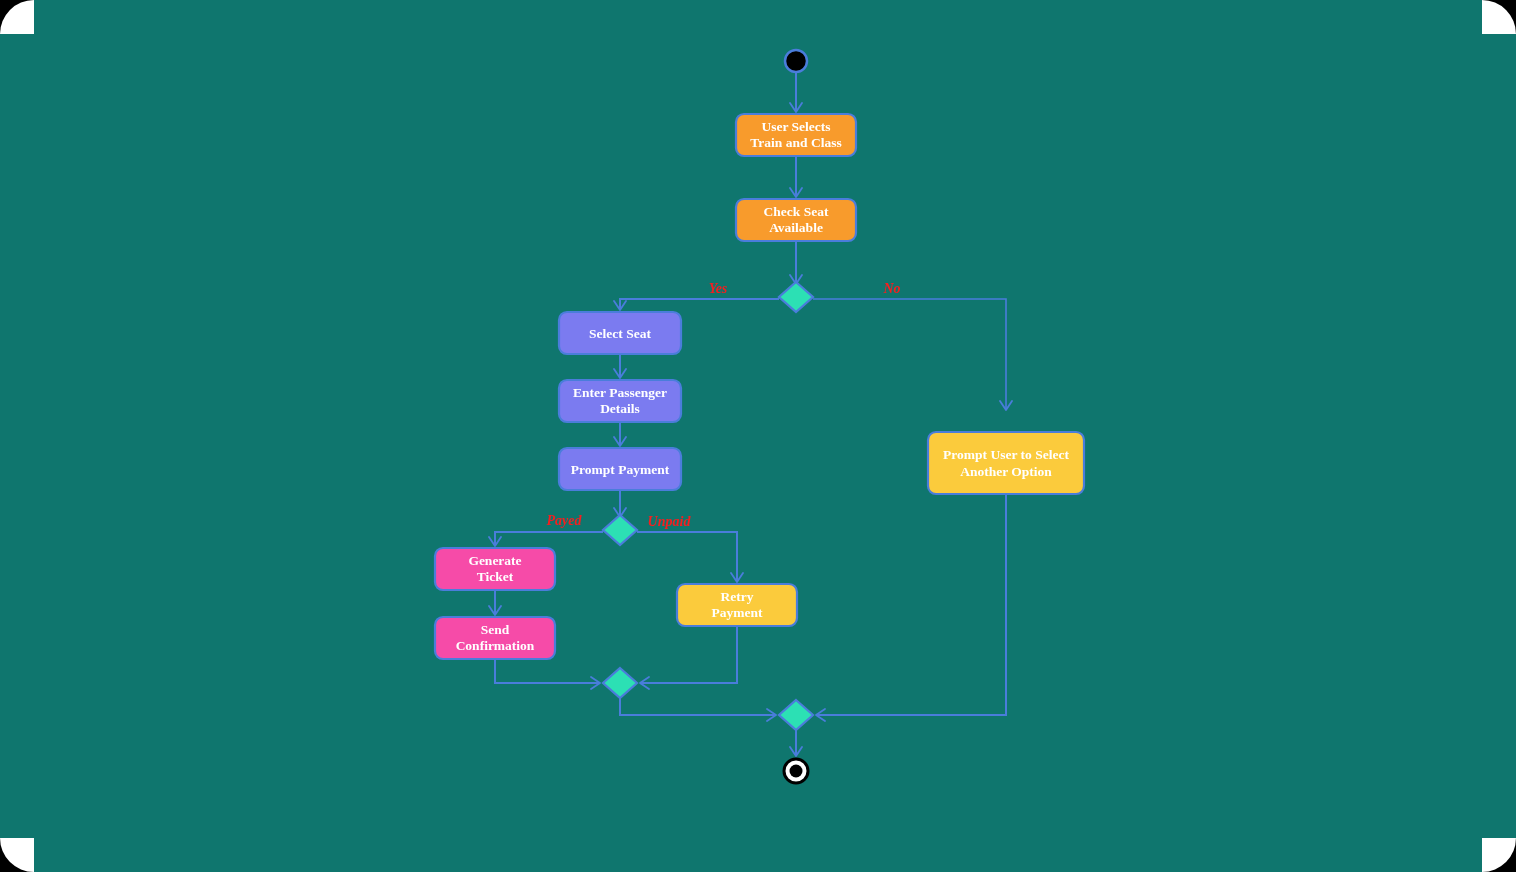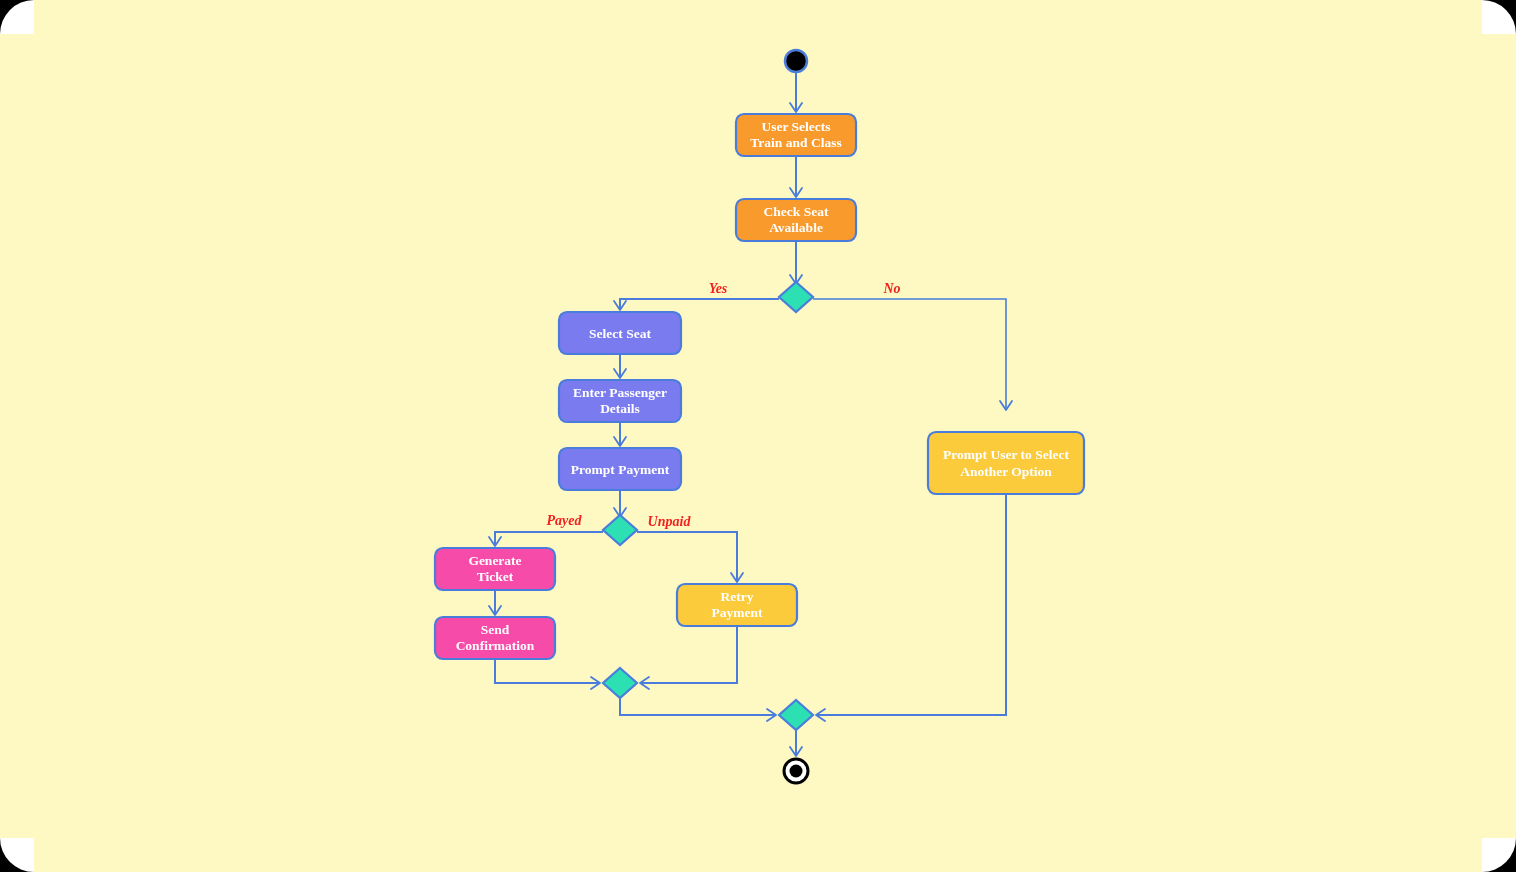--- a/index.html
+++ b/index.html
@@ -10,21 +10,21 @@
   body {
     width: 1516px;
     height: 872px;
     overflow: hidden;
     font-family: "Liberation Serif", "DejaVu Serif", serif;
   }
   #canvas {
     position: relative;
     width: 1516px;
     height: 872px;
-    background: #fef9c3;
+    background: #0f766e;
   }
   #diagram {
     position: absolute;
     left: 0;
     top: 0;
     width: 1516px;
     height: 872px;
   }
   .node-label {
     font-family: "Liberation Serif", "DejaVu Serif", serif;

